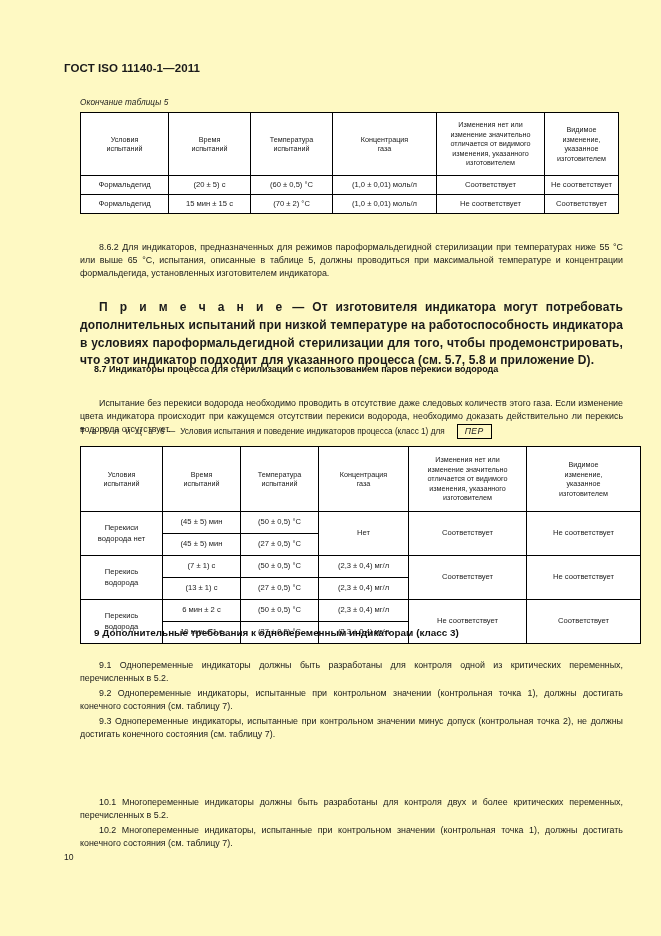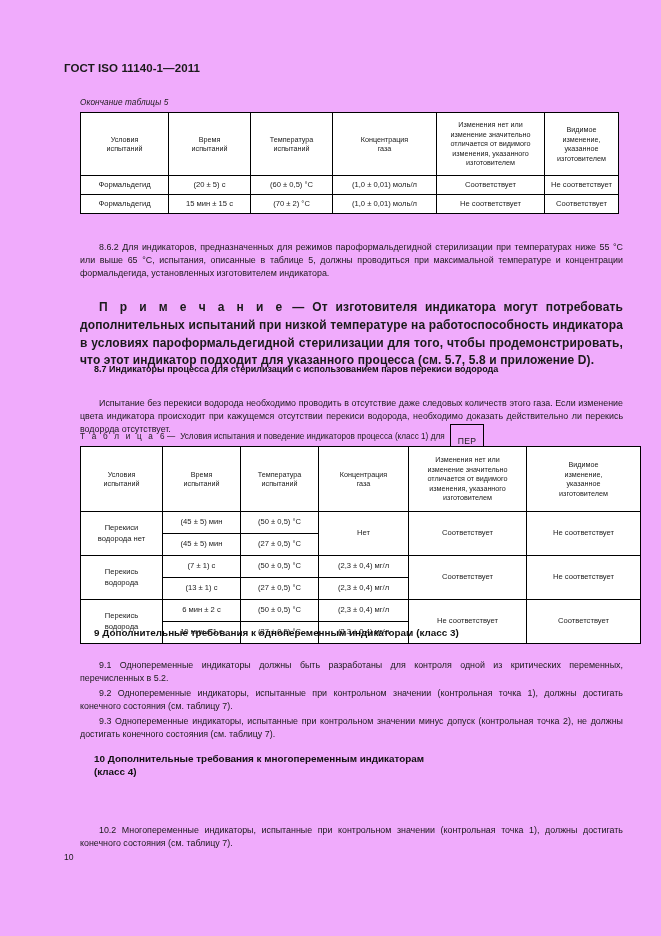--- a/index.html
+++ b/index.html
@@ -11,21 +11,21 @@
   body {
     font-family: "Liberation Sans", sans-serif;
     color: #1a1a1a;
     -webkit-font-smoothing: antialiased;
   }
   .page {
     position: relative;
     width: 661px;
     height: 936px;
     margin: 0 auto;
-    background: #f0abfc;
+    background: #fef9c3;
     overflow: hidden;
     box-sizing: border-box;
   }
 
   
   .doc-header {
     position: absolute;
     left: 64px;
     top: 62px;
     font-size: 11.5px;
@@ -54,25 +54,26 @@
     align-items: center;
     gap: 0px;
   }
   .tbl-word {
     letter-spacing: 2.2px;
   }
   .cap-rest { margin-left: 5px; }
   .per-box {
     display: inline-block;
     border: 1.3px solid #000;
-    padding: 12px 7px 2px 7px;
-    margin-left: 5px;
+    padding: 2px 7px 2px 7px;
+    margin-left: 12px;
     font-size: 8.6px;
     line-height: 1;
     letter-spacing: 0.4px;
+    font-style: italic;
   }
 
   
   table.std {
     position: absolute;
     border-collapse: collapse;
     table-layout: fixed;
     font-size: 7.3px;
     color: #1a1a1a;
     background: #fff;
@@ -293,18 +294,18 @@
         <td>(2,3 ± 0,4) мг/л</td>
       </tr>
     </tbody>
   </table>
 
   <h2 class="section" id="head-9">9  Дополнительные требования к однопеременным индикаторам (класс 3)</h2>
   <p class="para" id="para-91">9.1  Однопеременные индикаторы должны быть разработаны для контроля одной из критических переменных, перечисленных в 5.2.</p>
   <p class="para" id="para-92">9.2  Однопеременные индикаторы, испытанные при контрольном значении (контрольная точка 1), должны достигать конечного состояния (см. таблицу 7).</p>
   <p class="para" id="para-93">9.3  Однопеременные индикаторы, испытанные при контрольном значении минус допуск (контрольная точка 2), не должны достигать конечного состояния (см. таблицу 7).</p>
 
-  <h2 class="section" id="head-10"><span>10  Дополнительные требования к многопеременным индикаторам</span><br><span>(класс 4)</span></h2>
+  <p class="para" id="para-101">10.1  Многопеременные индикаторы должны быть разработаны для контроля двух и более критических переменных, перечисленных в 5.2.</p>
   <p class="para" id="para-102">10.2  Многопеременные индикаторы, испытанные при контрольном значении (контрольная точка 1), должны достигать конечного состояния (см. таблицу 7).</p>
 
   <div class="page-number">10</div>
 
 </div>
 
 </body></html>

